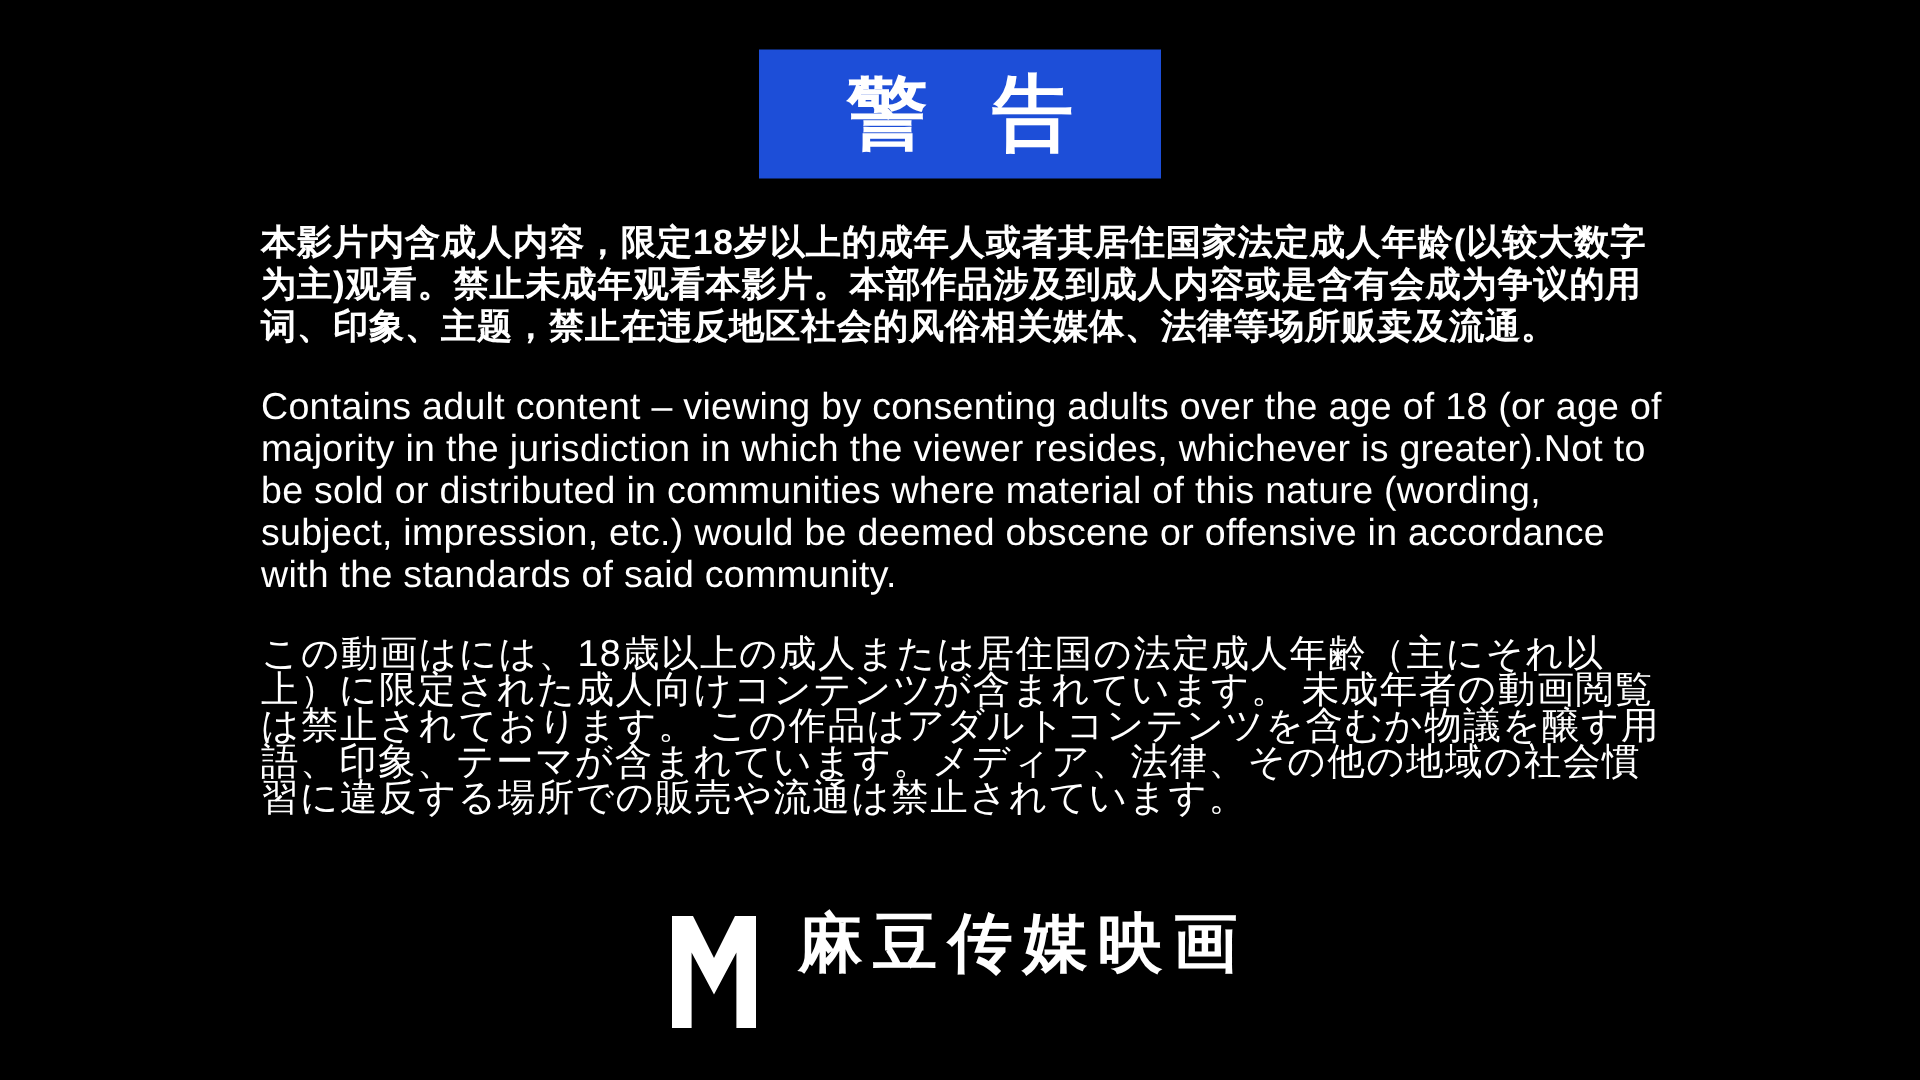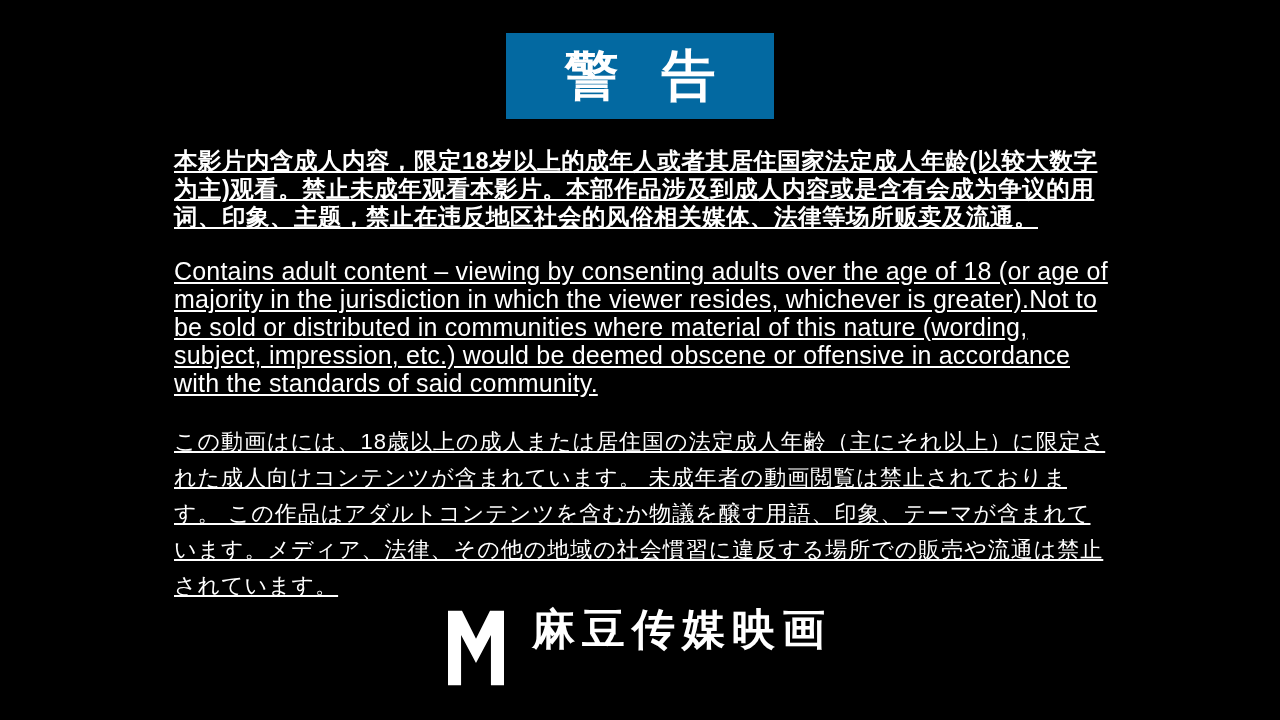--- a/index.html
+++ b/index.html
@@ -15,60 +15,60 @@
   }
 
   
   .warning-banner {
     position: absolute;
     top: 33px;
     left: 50%;
     transform: translateX(-50%);
     width: 268px;
     height: 86px;
-    background: #0369a1;
+    background: #1d4ed8;
     display: flex;
     align-items: center;
     justify-content: center;
   }
   .warning-title {
     font-size: 54px;
     font-weight: bold;
     color: #ffffff;
     letter-spacing: 14px;
     text-indent: 14px;
     white-space: nowrap;
   }
 
   
   .disclaimer {
     position: absolute;
     left: 174px;
     top: 147px;
     width: 936px;
   }
-  .disclaimer p { margin: 0; text-align: left; text-decoration: underline; }
+  .disclaimer p { margin: 0; text-align: left; }
   .para-zh {
     font-size: 23.5px;
     font-weight: bold;
     line-height: 28px;
     margin-bottom: 26px !important;
     letter-spacing: 0.5px;
   }
   .para-en {
     font-size: 25px;
     font-weight: 400;
     line-height: 28px;
     margin-bottom: 27px !important;
     letter-spacing: 0.2px;
   }
   .para-ja {
-    font-size: 22px;
+    font-size: 25px;
     font-weight: 400;
-    line-height: 36px;
+    line-height: 24px;
     letter-spacing: 1px;
   }
 
   
   .brand-logo {
     position: absolute;
     top: 608px;
     left: 50%;
     transform: translateX(-50%);
     display: flex;

